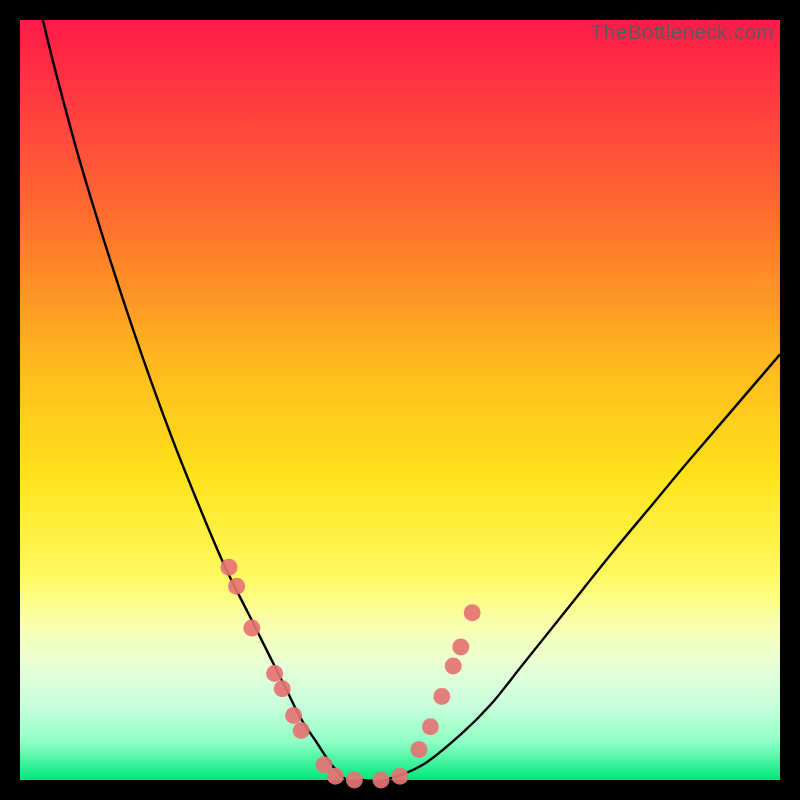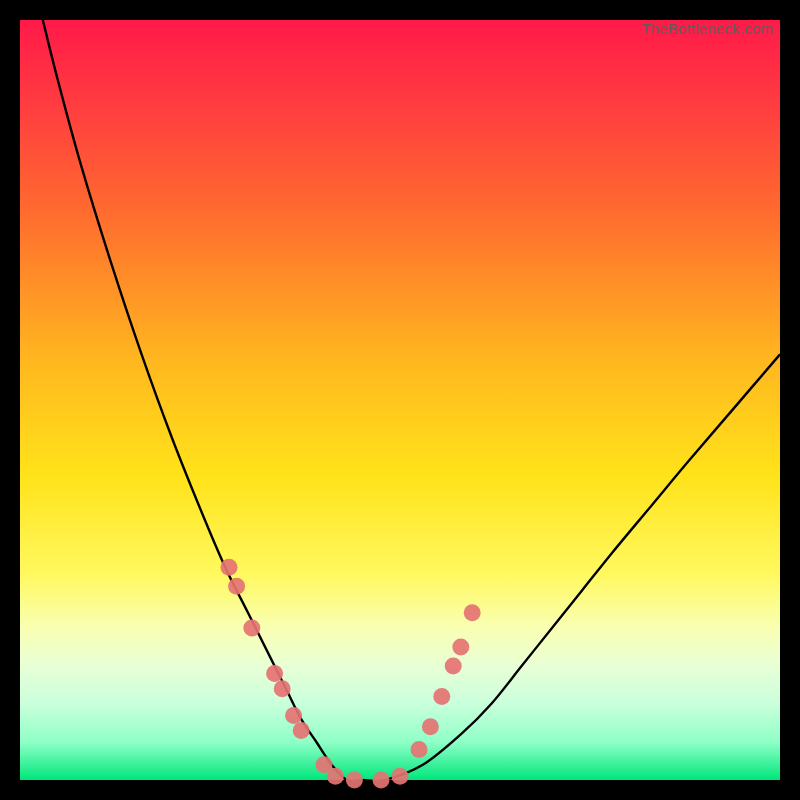--- a/index.html
+++ b/index.html
@@ -36,21 +36,21 @@
       #c9ffdc 90%,
       #8fffc7 95%,
       #00e77b 100%
     );
   }
   .watermark {
     position: absolute;
     top: 0px;
     right: 6px;
     font-family: Arial, Helvetica, sans-serif;
-    font-size: 15px;
+    font-size: 21px;
     color: #5c5c5c;
     letter-spacing: 0.2px;
     user-select: none;
     text-align: right;
   }
   svg.curve {
     position: absolute;
     left: 0;
     top: 0;
     width: 760px;

